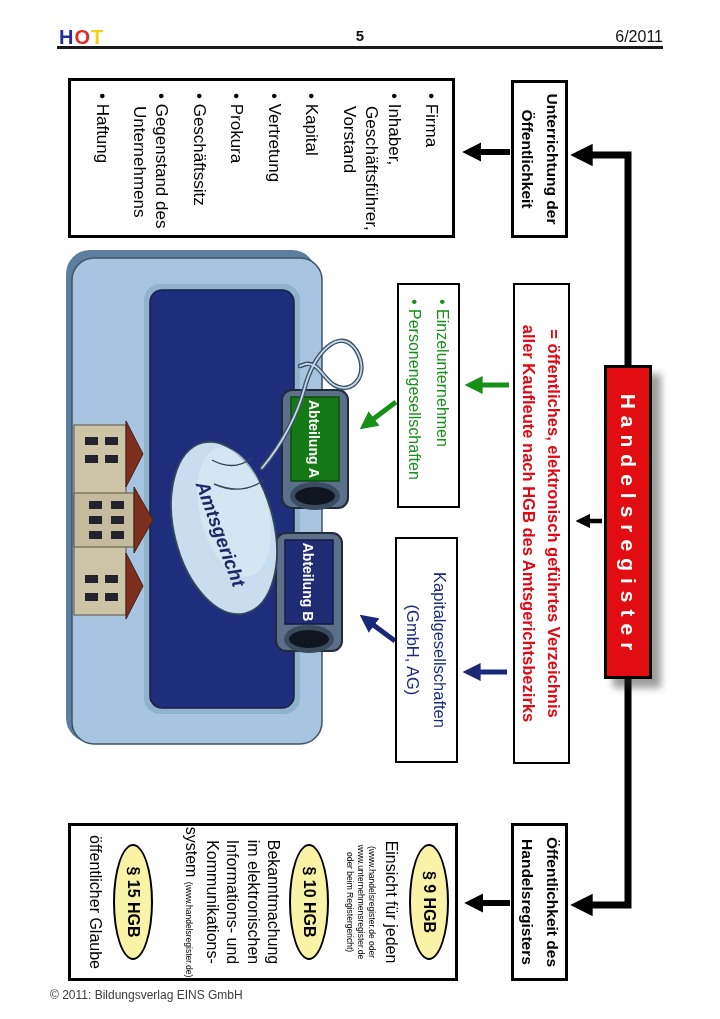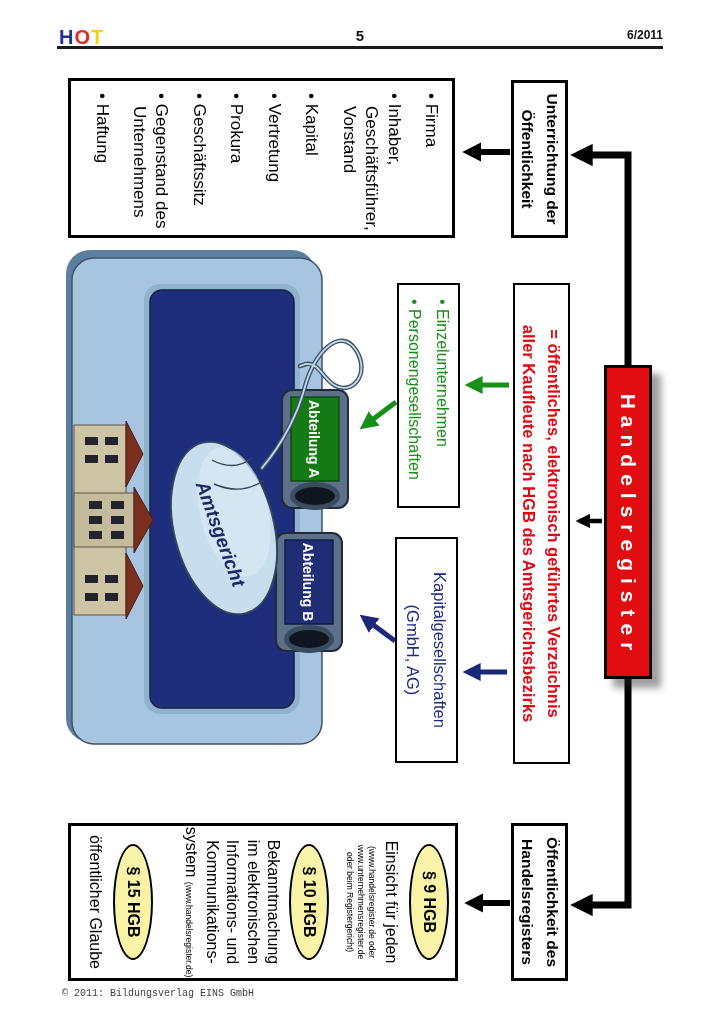--- a/index.html
+++ b/index.html
@@ -9,24 +9,24 @@
     font-family:"Liberation Sans","DejaVu Sans",sans-serif;
     -webkit-font-smoothing:antialiased;
   }
   
   .header{position:absolute;left:57px;top:24px;width:606px;height:26px;}
   .logo{position:absolute;left:2px;top:2px;font-size:20px;font-weight:bold;letter-spacing:1px;}
   .logo .h{color:#23309b;}
   .logo .o{color:#e02a22;}
   .logo .t{color:#f6d011;}
   .pagenum{position:absolute;left:0;right:0;top:3px;text-align:center;font-size:15px;font-weight:bold;color:#111;}
-  .date{position:absolute;right:0;top:4px;font-size:12px;font-weight:bold;color:#111;}
+  .date{position:absolute;right:0;top:4px;font-size:16px;font-weight:normal;color:#111;}
   .header-rule{position:absolute;left:57px;top:46px;width:606px;height:3px;background:#1a1a1a;}
   
-  .footer{position:absolute;left:62px;top:988px;font-size:10px;color:#3c3c3c;font-family:Liberation Mono, monospace;}
+  .footer{position:absolute;left:50px;top:988px;font-size:12px;color:#3c3c3c;}
   
   .stage{
     position:absolute;left:698px;top:60px;width:940px;height:680px;
     transform-origin:0 0;transform:rotate(90deg);
   }
   .stage svg.layer{position:absolute;left:0;top:0;width:940px;height:680px;}
   .z0{z-index:0;} .z1{z-index:1;} .z2{z-index:2;} .z3{z-index:3;}
   .box{position:absolute;background:#fff;border:2px solid #000;box-sizing:border-box;}
   .b3{border-width:3px;}
   

